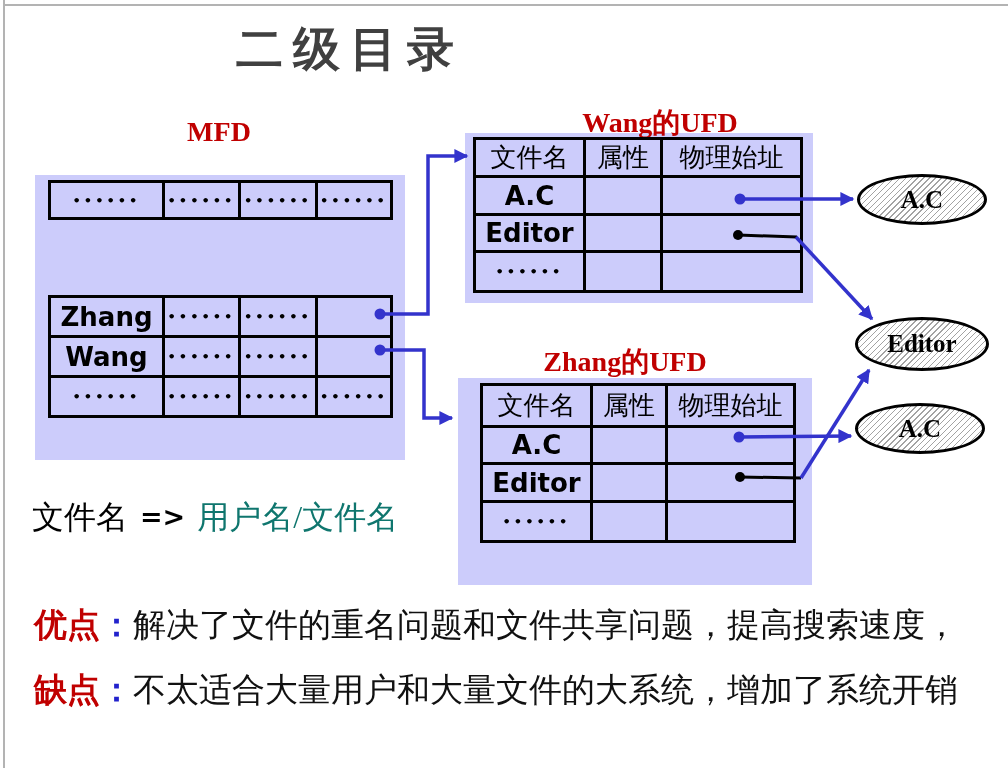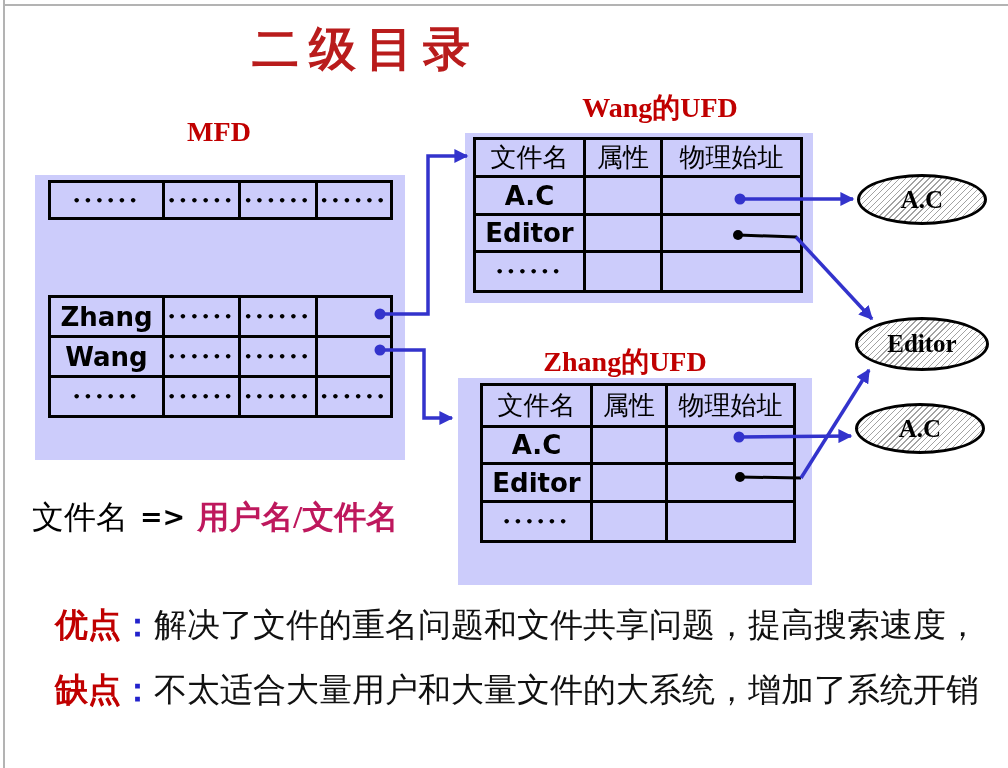--- a/index.html
+++ b/index.html
@@ -4,22 +4,22 @@
 <style>
   * { margin:0; padding:0; box-sizing:border-box; }
   html,body { background:#fff; }
   #slide {
     position:relative; width:1008px; height:768px;
     background:#ffffff; overflow:hidden;
     font-family:"Liberation Serif","DejaVu Serif",serif;
   }
   .frame-edge { position:absolute; background:#b3b3b3; }
   .slide-title {
-    position:absolute; left:252px; top:18px; width:500px;
-    font-size:47px; font-weight:bold; color:#b91c1c; letter-spacing:10px;
+    position:absolute; left:236px; top:18px; width:500px;
+    font-size:47px; font-weight:bold; color:#404040; letter-spacing:10px;
     font-family:"Liberation Serif","DejaVu Serif",serif;
   }
   .red-label {
     position:absolute; text-align:center;
     font-size:28px; font-weight:bold; color:#c00000;
     font-family:"Liberation Serif","DejaVu Serif",serif;
   }
   .lav-block { position:absolute; background:#ccccfb; }
   table.dirtbl {
     position:absolute; border-collapse:collapse; table-layout:fixed;
@@ -49,26 +49,25 @@
     font-family:"Liberation Serif","DejaVu Serif",serif;
   }
   .mapping-line {
     position:absolute; left:32px; top:496px; font-size:32px; color:#000;
     font-family:"Liberation Serif","DejaVu Serif",serif; white-space:nowrap;
   }
   .mapping-line .op {
     font-family:"DejaVu Sans","Liberation Sans",sans-serif;
     font-weight:bold; font-size:27px; margin:0 12px; vertical-align:2px;
   }
-  .mapping-line .blue-part { color:#be185d;font-weight:bold; }
+  .mapping-line .blue-part { color:#0f766e; }
   .notes {
     position:absolute; left:34px; top:604px; width:966px;
     font-size:33px; color:#111; line-height:1.28;
     font-family:"Liberation Serif","DejaVu Serif",serif;
-    text-align:center;
   }
   .notes p.note-dis { margin-top:23px; }
   .note-label { color:#c00000; font-weight:bold; }
   .note-colon { color:#2222cc; font-weight:bold; }
   svg.overlay { position:absolute; left:0; top:0; pointer-events:none; }
 </style>
 </head>
 <body>
 
 <div id="slide">
@@ -121,21 +120,21 @@
     <tr style="height:40px;">
       <td class="dots">••••••</td>
       <td class="dots">••••••</td>
       <td class="dots">••••••</td>
       <td class="dots">••••••</td>
     </tr>
   </tbody>
     </table>
 
   <div class="lav-block" style="left:465px;top:133px;width:348px;height:170px;"></div>
-  <div class="red-label" style="left:545px;top:89px;width:230px;">Wang的UFD</div>
+  <div class="red-label" style="left:545px;top:104px;width:230px;">Wang的UFD</div>
 
   <table class="dirtbl" style="left:473px;top:137px;width:327px;">
     <colgroup>
         <col style="width:110px">
         <col style="width:77px">
         <col style="width:140px">
       </colgroup>
     <tbody>
         <tr style="height:38px;">
       <th class="hdr">文件名</th>

